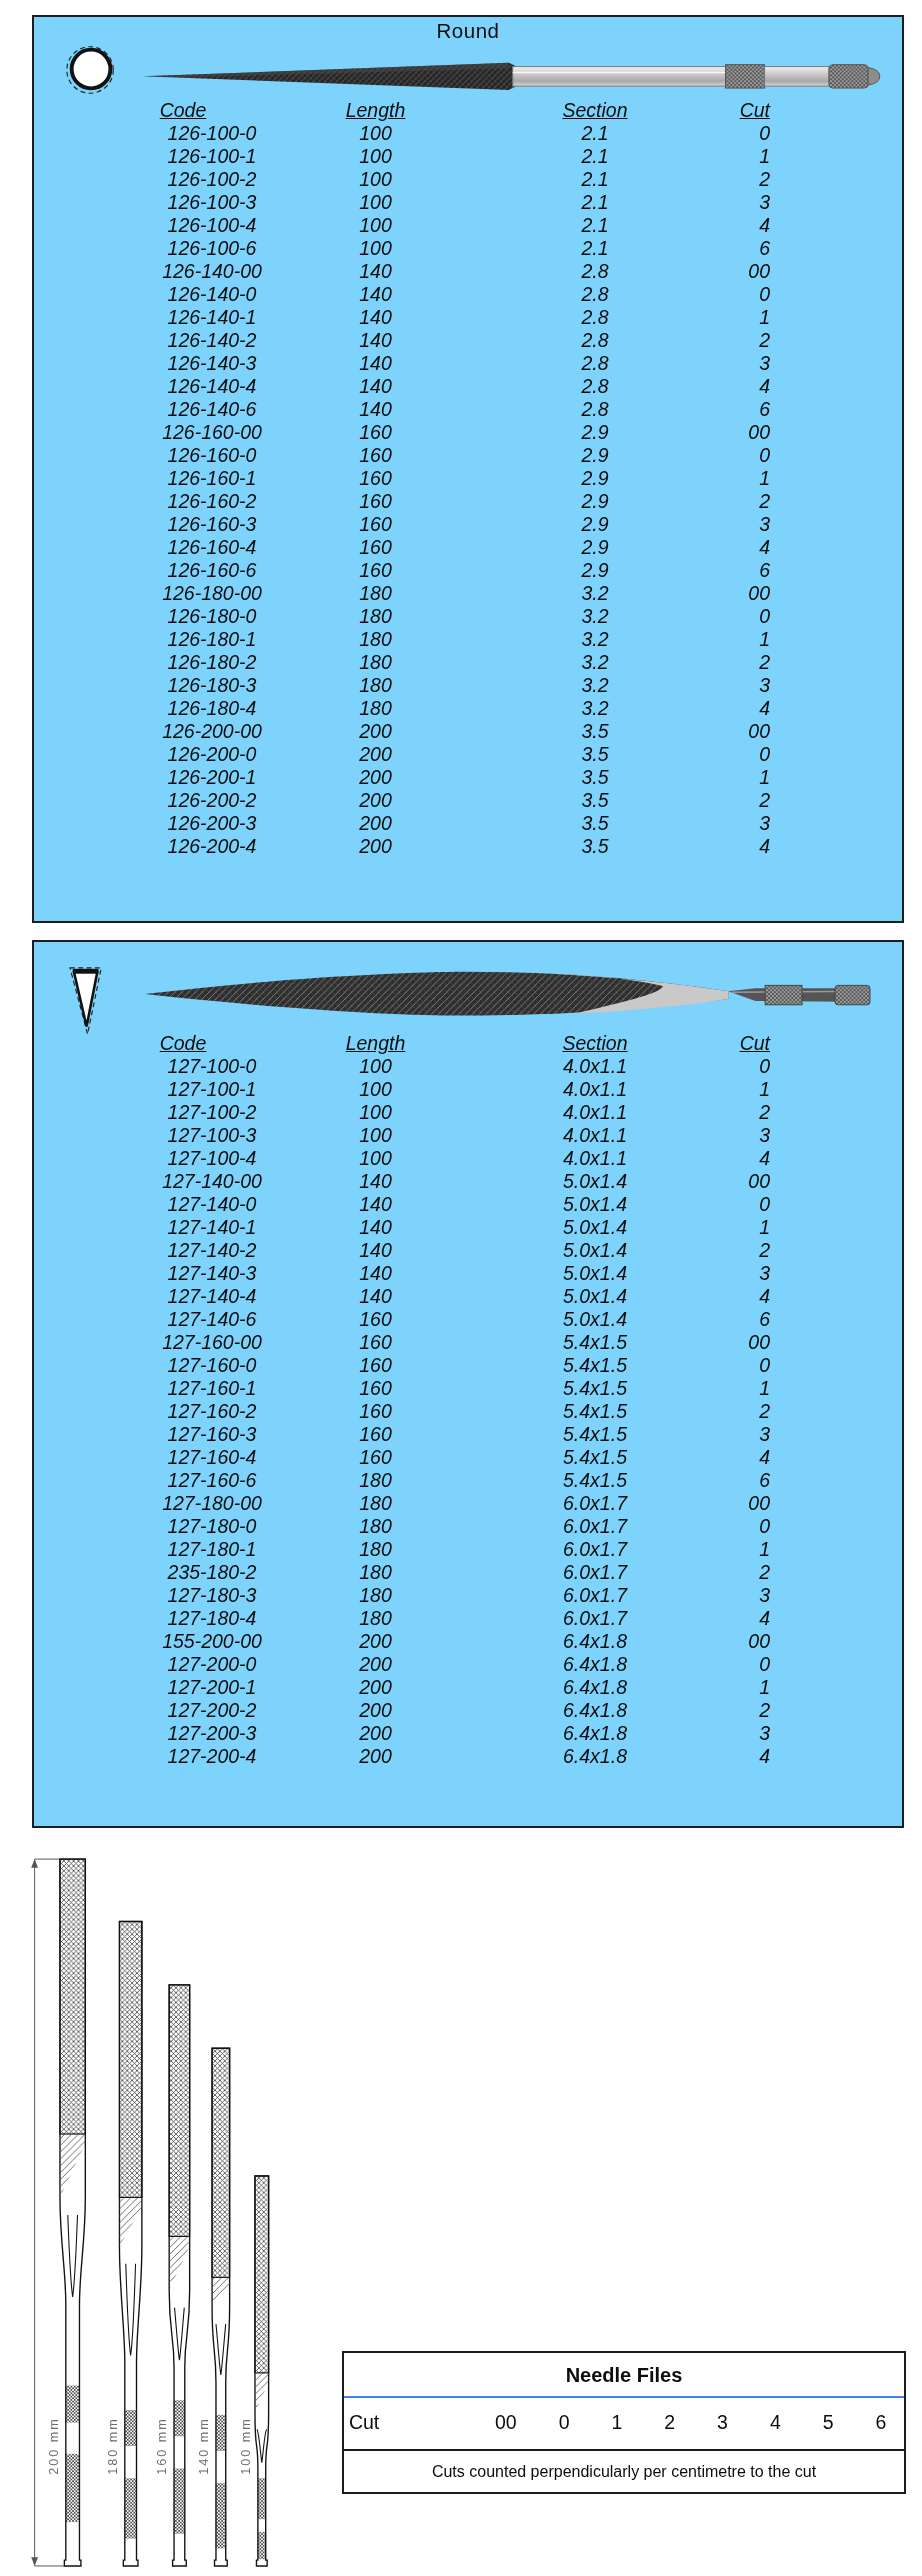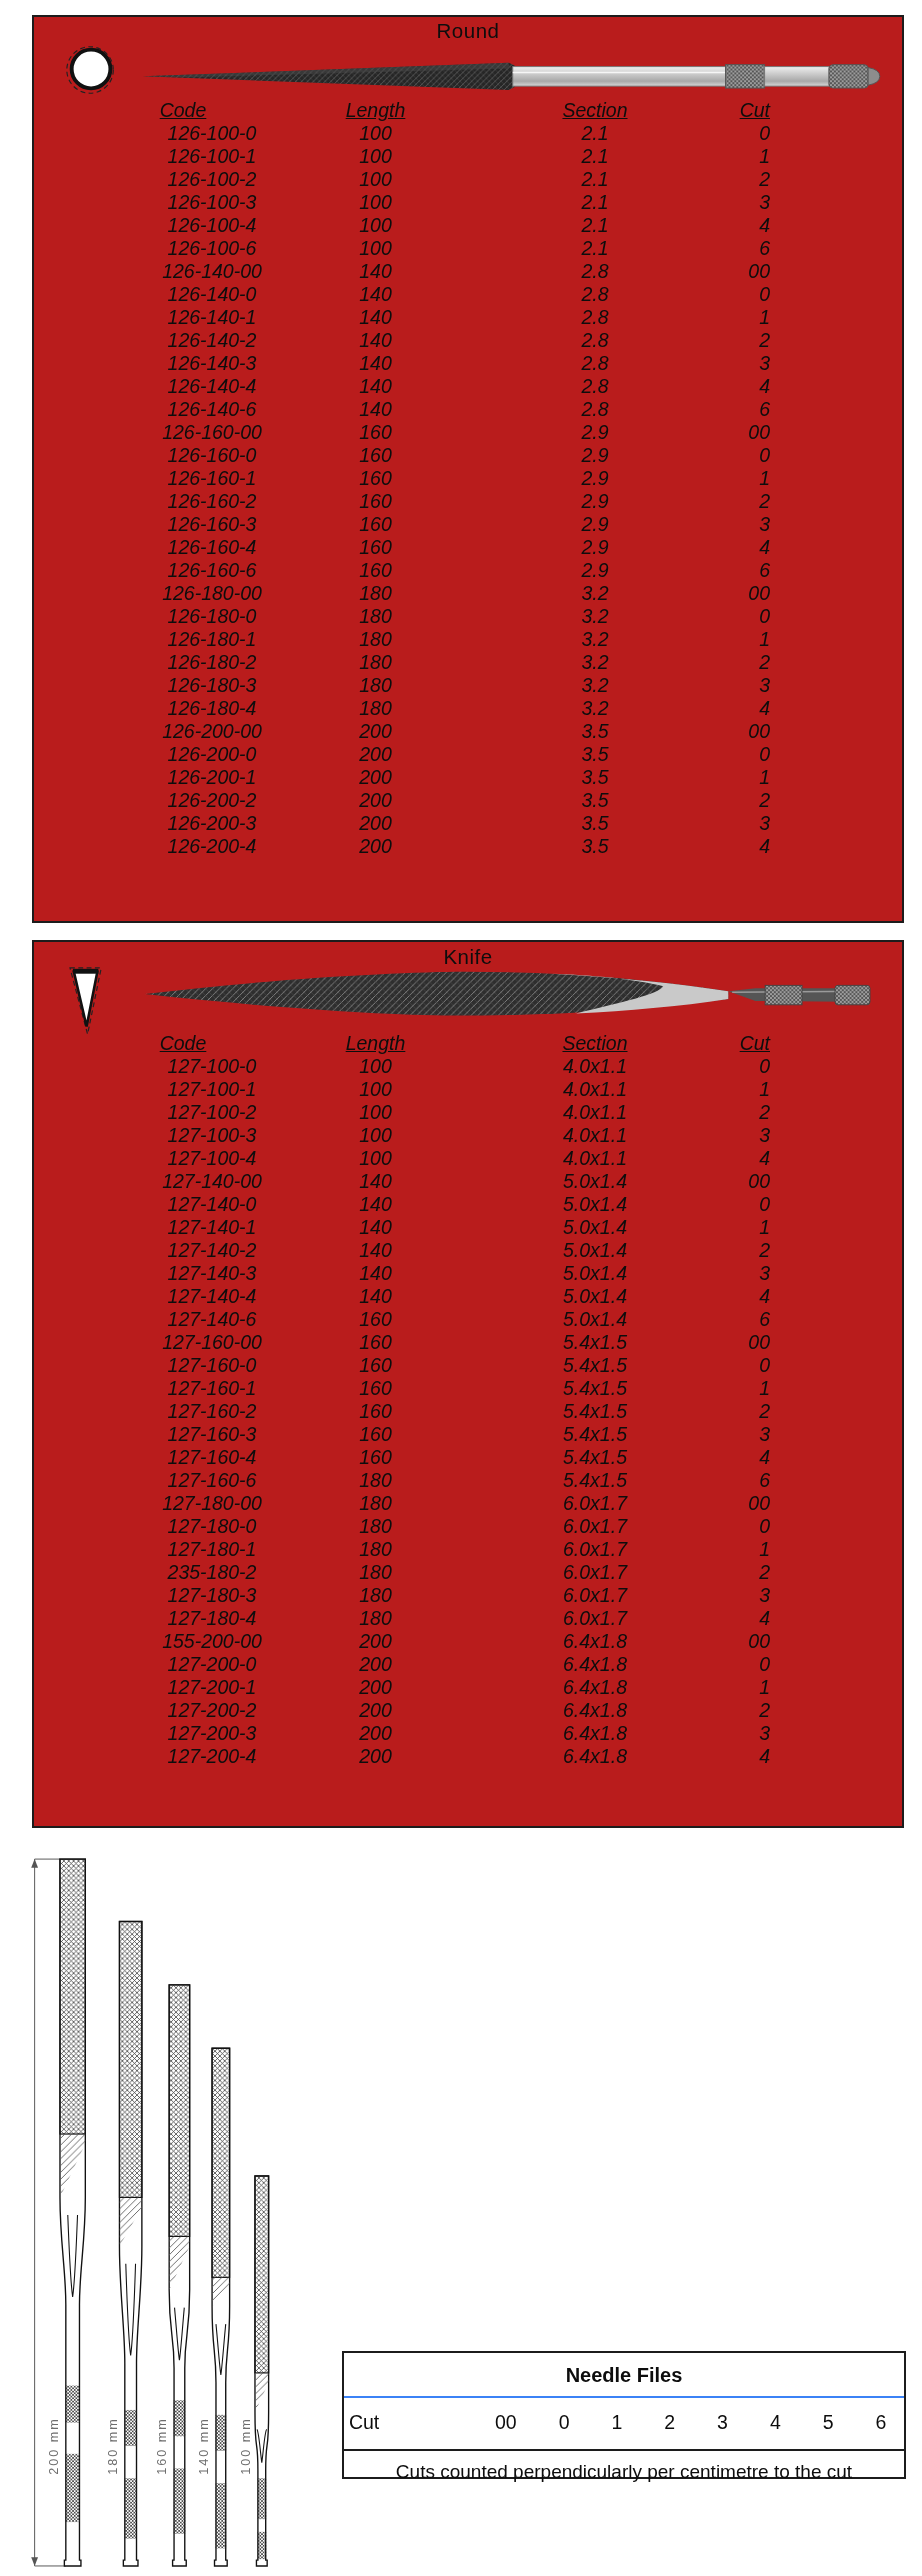--- a/index.html
+++ b/index.html
@@ -4,21 +4,21 @@
 <style>
   html,body { margin:0; padding:0; }
   body {
     position:relative; width:922px; height:2576px;
     background:#ffffff; color:#0d0d0d;
     font-family:"Liberation Sans", sans-serif;
     overflow:hidden;
   }
   .box {
     position:absolute; left:32px; width:868px;
-    border:2px solid #1c1c1c; background:#b91c1c;
+    border:2px solid #1c1c1c; background:#7dd3fc;
   }
   #box-round { top:14.6px;  height:904px; }
   #box-knife { top:940px; height:884px; }
   .box-title {
     position:absolute; top:2.9px; left:0; width:100%;
     text-align:center; font-size:20.5px; letter-spacing:0.5px;
   }
   .section-icon { position:absolute; }
   #round-icon { left:27px; top:21.5px; }
   #knife-icon { left:27px; top:19.5px; }
@@ -50,21 +50,21 @@
     border-bottom:2px solid #3b82f6;
   }
   .nf-body { border-bottom:2px solid #1c1c1c; padding:2px 0 3.9px 0; }
   .nf-row {
     display:grid; grid-template-columns:115px repeat(8, 1fr);
     height:45px; line-height:45px; font-size:19.5px;
     padding:0 17.6px 0 4.9px;
   }
   .nf-row .ncell { text-align:right; }
   .nf-label { text-align:left; }
-  .nf-foot { height:26px; line-height:41px; text-align:center; font-size:19px; }
+  .nf-foot { height:41px; line-height:41px; text-align:center; font-size:16px; }
 </style>
 </head>
 <body>
 
 <svg width="0" height="0" style="position:absolute" aria-hidden="true">
   <defs>
     <pattern id="xh" width="5" height="5" patternUnits="userSpaceOnUse">
       <path d="M0 0L5 5M5 0L0 5" stroke="#3c3c3c" stroke-width="0.8" fill="none"></path>
     </pattern>
     <pattern id="kn" width="3.4" height="3.4" patternUnits="userSpaceOnUse">
@@ -313,21 +313,20 @@
           <span class="cell c0">126-200-4</span>
           <span class="cell c1">200</span>
           <span class="cell c2">3.5</span>
           <span class="cell c3">4</span>
         </div>
       </div>
   </div>
 </section>
 
 <section class="box" id="box-knife">
-  <div class="box-title">Knife</div>
 
   <svg class="section-icon" id="knife-icon" width="59" height="82" viewBox="0 0 60 84">
     <path d="M9 6 L41 6 L27 74 Z" fill="none" stroke="#222" stroke-width="1.2" stroke-dasharray="5 3.5"></path>
     <path d="M13 10 L37 10 L26 66 Z" fill="#fff" stroke="#111" stroke-width="2.6"></path>
     <line x1="12" y1="9.5" x2="38" y2="9.5" stroke="#111" stroke-width="5"></line>
   </svg>
 
   <svg class="file-photo" width="781" height="66" viewBox="0 0 800 68">
     <path d="M11 30 C140 14 280 7 340 7 C430 7 520 13 612 27
              L612 35 C520 47 430 52 330 52 C250 52 120 42 11 30 Z" fill="url(#bladeKnife)"></path>

